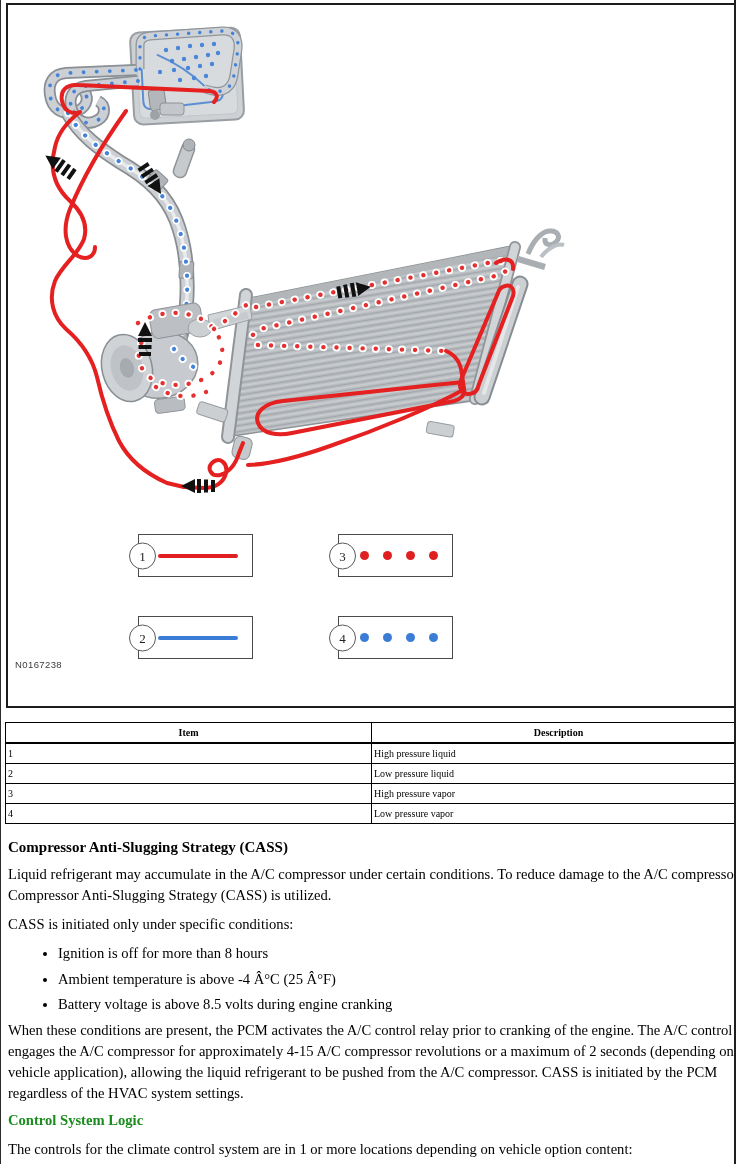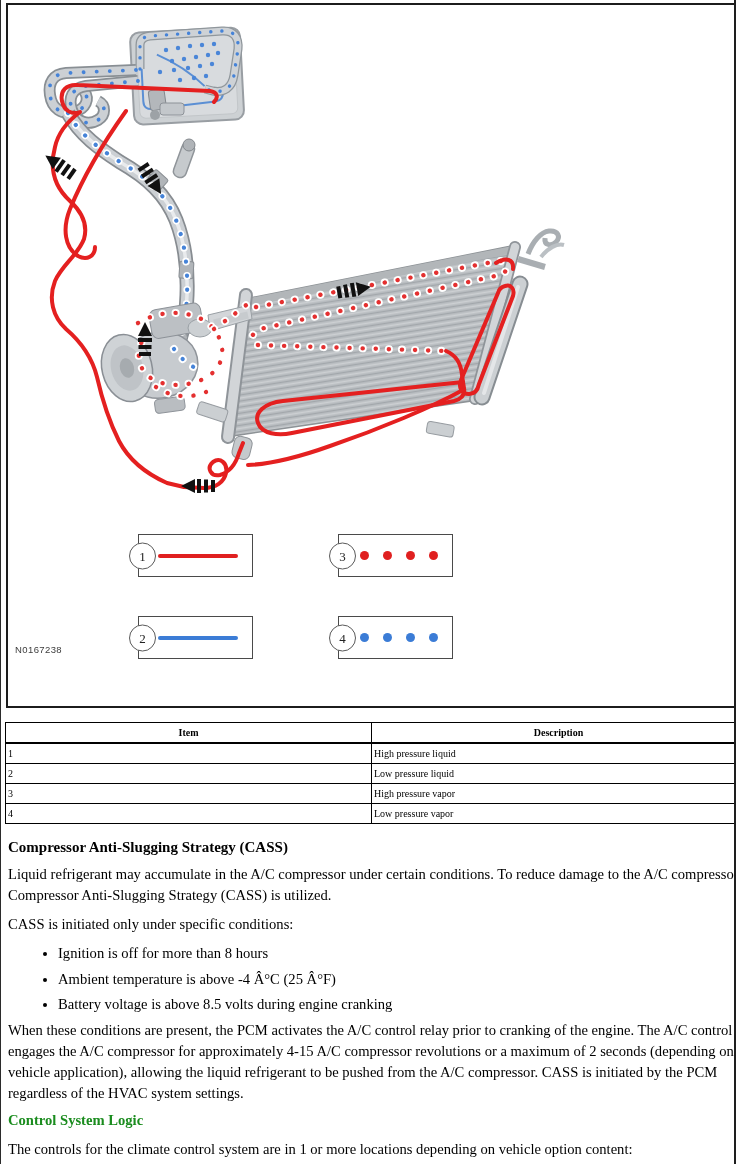--- a/index.html
+++ b/index.html
@@ -2,21 +2,21 @@
 <html><head>
 <meta charset="utf-8">
 <style>
   html,body{margin:0;padding:0;background:#fff;}
   body{width:736px;height:1164px;overflow:hidden;font-family:"Liberation Serif",serif;color:#000;}
   #outer{position:relative;width:733px;min-height:1164px;border-left:1px solid #2b2b2b;border-right:2px solid #1e1e1e;overflow:hidden;background:#fff;}
 
   
   .figure-frame{position:relative;margin:3px 0 0 5px;width:742px;height:705px;border:2px solid #1c1c1c;box-sizing:border-box;background:#fff;}
   .figure-frame svg{position:absolute;left:0;top:0;}
-  .fig-id{position:absolute;left:7px;top:639px;font:9.5px "Liberation Sans",sans-serif;color:#3c3c3c;letter-spacing:.4px;}
+  .fig-id{position:absolute;left:7px;top:654px;font:9.5px "Liberation Sans",sans-serif;color:#3c3c3c;letter-spacing:.4px;}
 
   
   .legend-box{position:absolute;width:115px;height:43px;border:1.8px solid #4a4a4a;background:#fff;box-sizing:border-box;display:flex;align-items:center;padding-left:19px;}
   .lp0{left:130px;top:529px}.lp1{left:330px;top:529px}.lp2{left:130px;top:611px}.lp3{left:330px;top:611px}
   .legend-num{position:absolute;left:-10px;top:50%;transform:translateY(-50%);width:25px;height:25px;border:1.5px solid #5a5a5a;border-radius:50%;background:#fff;text-align:center;line-height:25px;font-size:13px;color:#222;}
   .lline{width:80px;height:4px;border-radius:2px;}
   .ldots{display:flex;gap:14px;margin-left:2px;}
   .ldot{width:9px;height:9px;border-radius:50%;}
 
   

